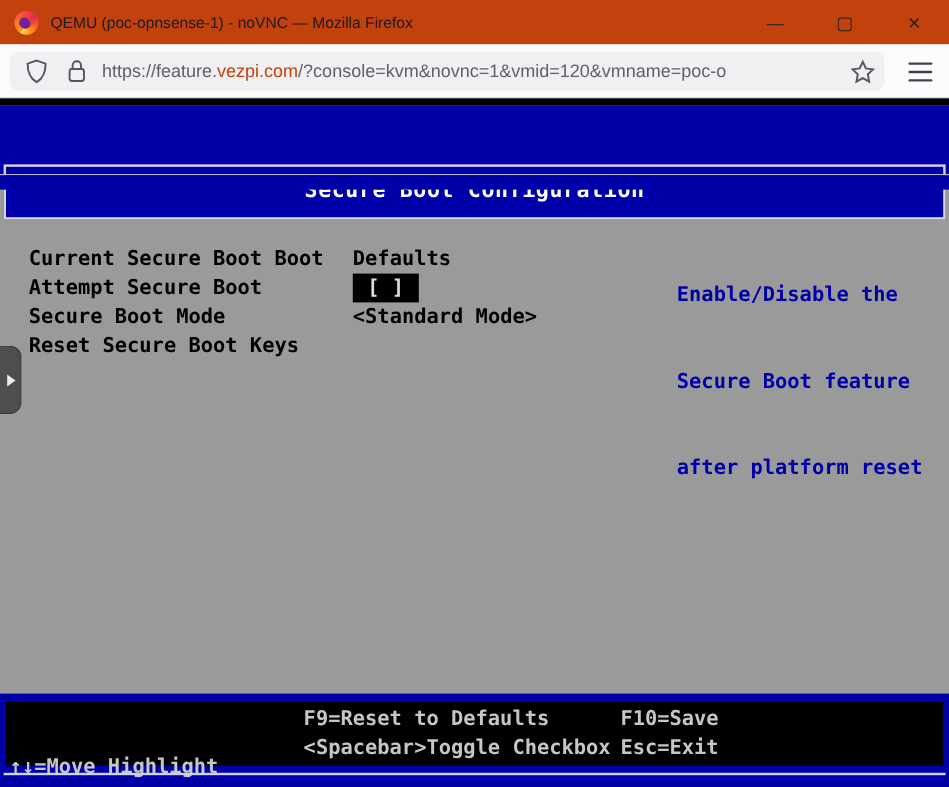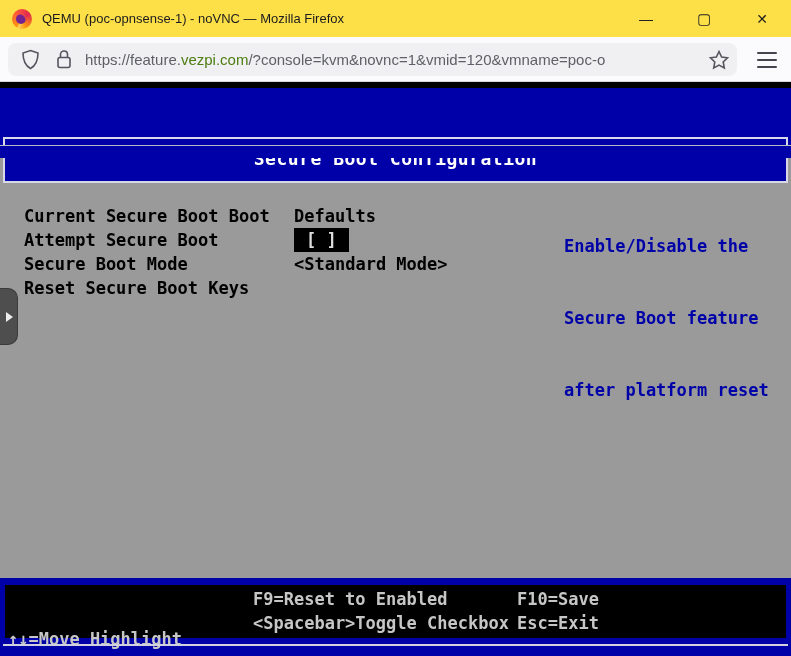--- a/index.html
+++ b/index.html
@@ -2,42 +2,42 @@
 <html><head>
 <meta charset="utf-8">
 <style>
   * { margin:0; padding:0; box-sizing:border-box; }
   html,body { width:791px; height:656px; overflow:hidden; background:#fff;
               font-family:"Liberation Sans", sans-serif; }
   .stage { position:relative; width:791px; height:656px; }
 
   
   .titlebar { position:absolute; top:0; left:0; width:791px; height:37px;
-              background:#fde047; display:flex; align-items:center; }
+              background:#c2410c; display:flex; align-items:center; }
   .ff-icon { position:relative; width:20px; height:20px; margin-left:12px; border-radius:50%;
              background:conic-gradient(from 210deg, #ff980e, #ff5d36, #e22850, #ff980e 85%, #ffd567);
              flex:0 0 auto; }
   .ff-icon::after { content:""; position:absolute; left:4px; top:5px; width:10px; height:10px;
                     border-radius:50%; background:radial-gradient(circle at 35% 65%, #722291 0 60%, #ff5d36 75%); }
   .win-title { margin-left:10px; font-size:13px; color:#1b1b1f; white-space:nowrap; }
   .win-controls { position:absolute; right:0; top:0; height:37px; display:flex; }
   .win-btn { width:58px; height:37px; display:flex; align-items:center; justify-content:center;
              font-size:14px; color:#222; cursor:default; }
   .win-btn.max { font-size:15px; }
 
   .navbar { position:absolute; top:37px; left:0; width:791px; height:45px;
             background:#fbfbfd; border-bottom:1px solid #d6d6da; }
   .url-field { position:absolute; left:8px; top:6px; width:729px; height:33px;
                background:#f0f0f3; border-radius:8px; display:flex; align-items:center; }
   .url-icon { flex:0 0 auto; display:flex; }
   .shield { margin-left:13px; }
   .lock { margin-left:15px; }
   .url-text { margin-left:12px; font-size:15px; color:#5f5f68; white-space:nowrap;
               overflow:hidden; flex:1 1 auto; padding-right:34px; }
-  .url-domain { color:#4d7c0f; }
+  .url-domain { color:#c2410c; }
   .star-btn { position:absolute; right:7px; top:6px; width:22px; height:22px; display:flex; }
   .menu-btn { position:absolute; right:10px; top:10px; width:28px; height:25px;
               display:flex; flex-direction:column; justify-content:center; gap:5px;
               align-items:center; }
   .menu-btn span { display:block; width:20px; height:2px; background:#44444c; border-radius:1px; }
 
   
   .console { position:absolute; top:82px; left:0; width:791px; height:574px;
              background:#9a9a9a; font-family:"DejaVu Sans Mono", monospace;
              font-weight:bold; }
@@ -143,21 +143,21 @@
       <div>Secure Boot feature</div>
       <div>after platform reset</div>
     </div>
 
     <div class="vnc-handle">
       <div class="vnc-handle-arrow"></div>
     </div>
 
     <div class="footer">
       <div class="footer-box">
-        <span class="fkey r1 c2">F9=Reset to Enabled</span>
+        <span class="fkey r1 c2">F9=Reset to Defaults</span>
         <span class="fkey r1 c3">F10=Save</span>
         <span class="fkey r2 c1">↑↓=Move Highlight</span>
         <span class="fkey r2 c2">&lt;Spacebar&gt;Toggle Checkbox</span>
         <span class="fkey r2 c3">Esc=Exit</span>
       </div>
       <div class="footer-line"></div>
     </div>
   </div>
 
 </div>

